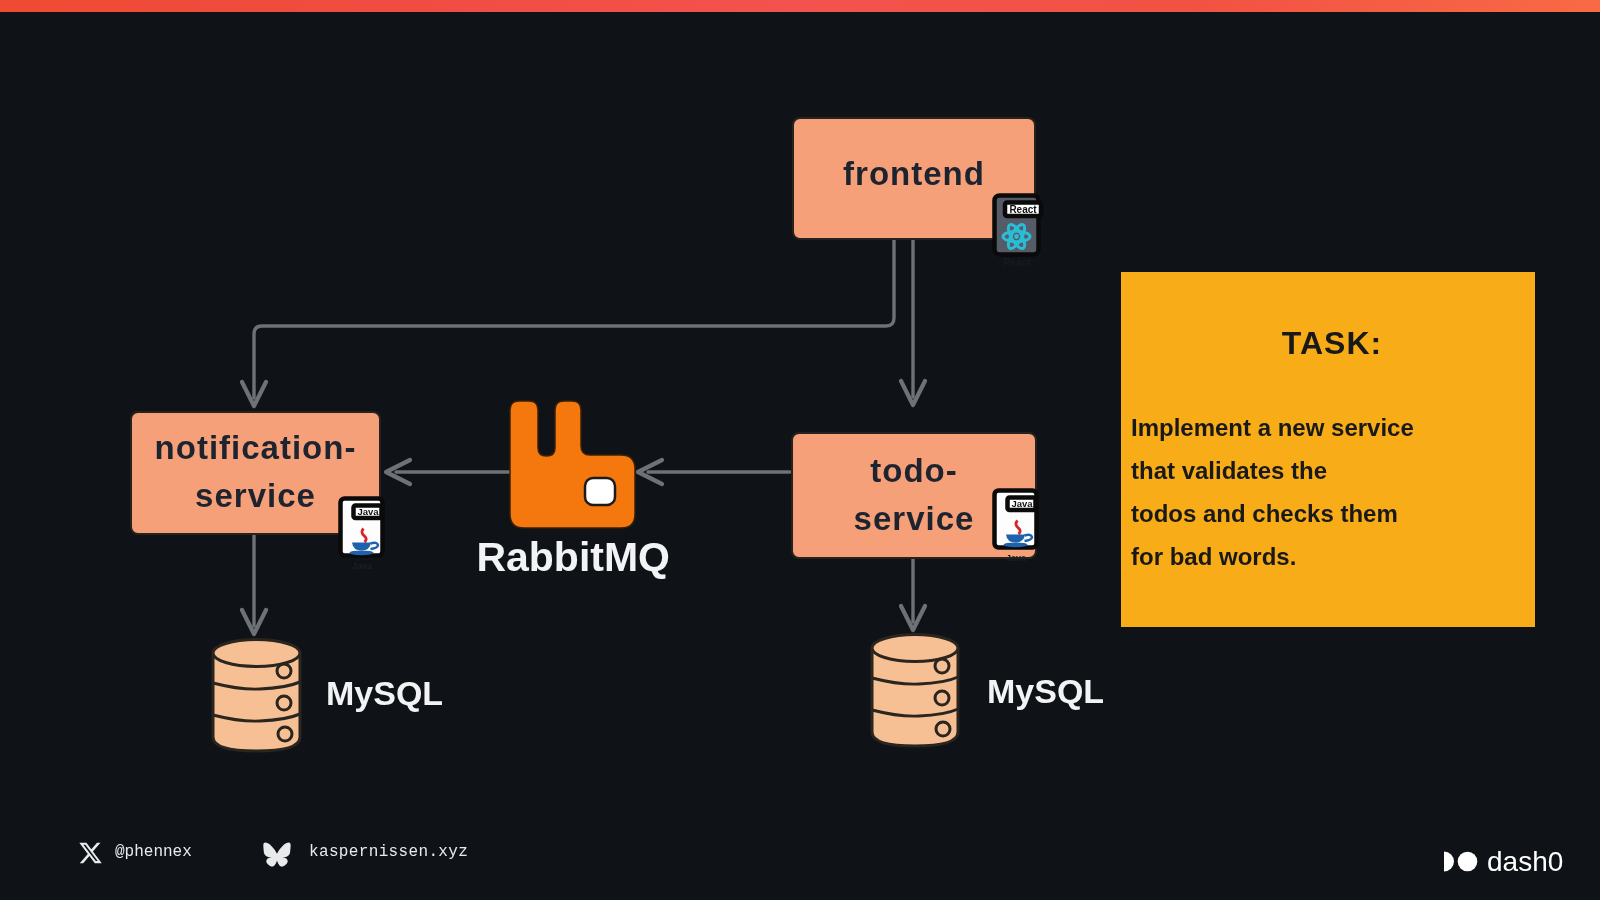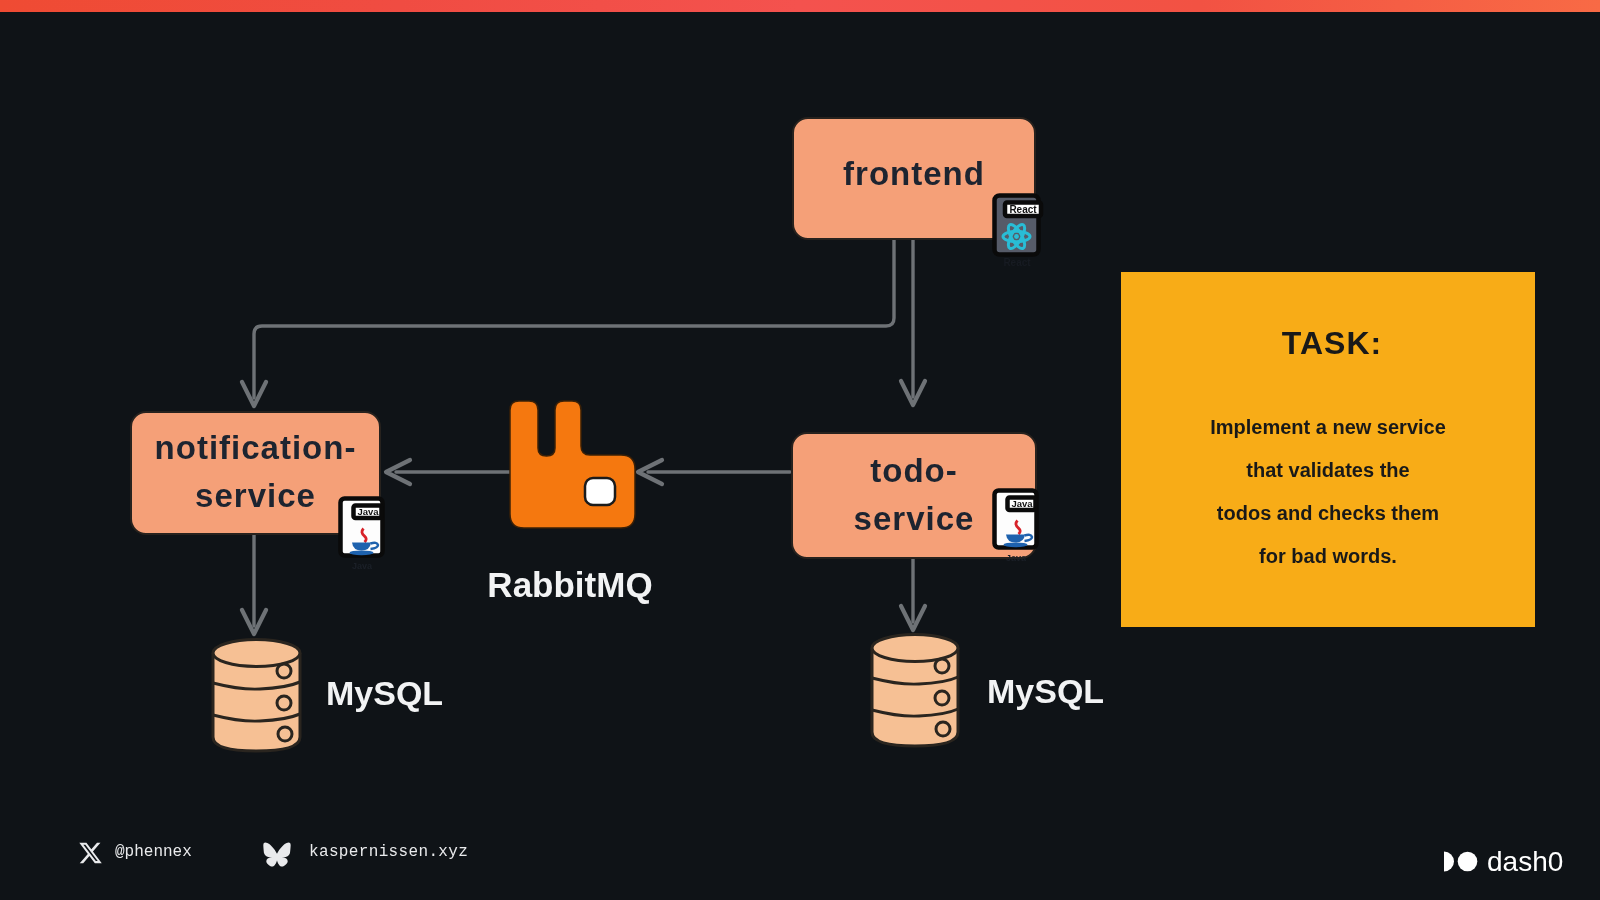--- a/index.html
+++ b/index.html
@@ -1,35 +1,35 @@
 <!DOCTYPE html>
 <html><head>
 <meta charset="utf-8">
 <style>
   html,body{margin:0;padding:0;}
   body{width:1600px;height:900px;background:#0f1317;overflow:hidden;position:relative;
        font-family:"Liberation Sans",sans-serif;}
   .abs{position:absolute;}
   #topbar{left:0;top:0;width:1600px;height:12px;
     background:linear-gradient(90deg,#ef4b33 0%,#f04c42 25%,#f4524e 50%,#f25243 75%,#f86a45 100%);}
-  .svc{background:#F5A078;border:2px solid #27221e;border-radius:16px;
+  .svc{background:#F5A078;border:2px solid #27221e;border-radius:8px;
        color:#1d2430;text-align:center;display:flex;flex-direction:column;
        justify-content:center;align-items:center;}
   .svc .t{font-size:33px;font-weight:bold;line-height:48px;letter-spacing:1px;position:relative;top:-1px;}
   #frontend{left:792px;top:117px;width:240px;height:119px;}
   #frontend .t{top:-5px;}
   #notif{left:130px;top:411px;width:247px;height:120px;}
   #todo{left:791px;top:432px;width:242px;height:123px;}
   #taskbox{left:1121px;top:272px;width:414px;height:355px;background:#F8AC17;color:#191919;}
   #tasktitle{left:1121px;top:325px;width:422px;text-align:center;color:#191919;
      font-size:32px;font-weight:bold;letter-spacing:1px;}
-  #taskbody{left:1131px;top:406px;width:394px;text-align:center;color:#191919;
-     font-size:20px;font-weight:bold;line-height:43px;}
+  #taskbody{left:1131px;top:406px;width:394px;text-align:left;color:#191919;
+     font-size:24px;font-weight:bold;line-height:43px;}
   .wlabel{color:#f2f3f4;font-weight:bold;}
-  #rabbittxt{left:470px;top:565px;width:200px;text-align:center;font-size:35px;}
+  #rabbittxt{left:470px;top:534px;width:200px;text-align:right;font-size:41px;}
   #mysql1{left:326px;top:674px;font-size:34px;}
   #mysql2{left:987px;top:672px;font-size:34px;}
   .footxt{color:#e9eaec;font-family:"Liberation Mono",monospace;font-size:16px;}
   #ftx1{left:115px;top:843px;}
   #ftx2{left:309px;top:843px;letter-spacing:0.35px;}
 </style>
 </head>
 <body>
 <div id="topbar" class="abs"></div>
 

